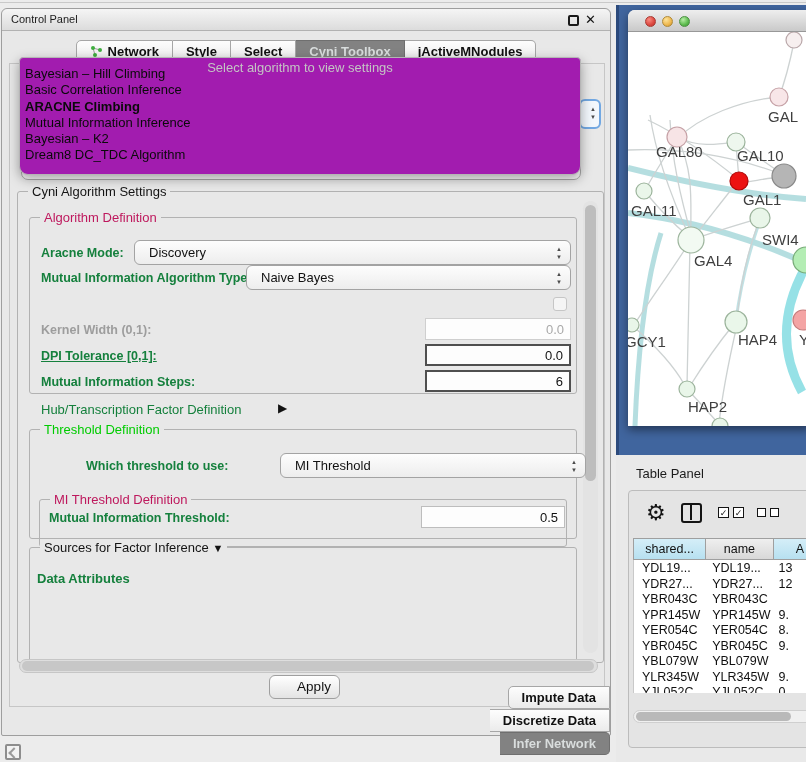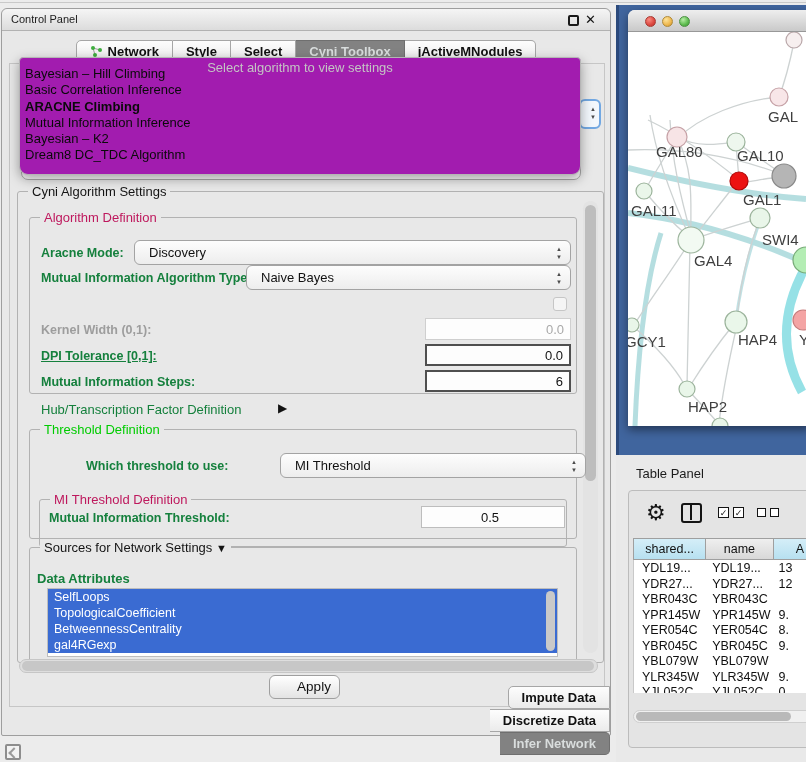--- a/index.html
+++ b/index.html
@@ -285,35 +285,26 @@
       <span class="val">MI Threshold</span>
       <span class="spin">
           <span>▲</span>
           <span>▼</span>
         </span>
     </div>
     <div class="group mithresh-group">
       <span class="group-title blue">MI Threshold Definition</span>
     </div>
     <span class="flabel" style="left:47px;top:502px;">Mutual Information Threshold:</span>
-    <div class="tfield" style="left:419px;top:497px;width:144px;text-align:center;">0.5</div>
+    <div class="tfield" style="left:419px;top:497px;width:144px;">0.5</div>
 
     <div class="group sources-group">
-      <span class="group-title"><span>Sources for Network Settings</span> <span style="font-size:11px;">▼</span></span>
+      <span class="group-title"><span>Sources for Factor Inference</span> <span style="font-size:11px;">▼</span></span>
     </div>
     <span class="flabel" style="left:35px;top:562px;font-size:13px;">Data Attributes</span>
-    <div class="attr-list">
-      <div>
-          <div class="attr-item">SelfLoops</div>
-          <div class="attr-item">TopologicalCoefficient</div>
-          <div class="attr-item">BetweennessCentrality</div>
-          <div class="attr-item">gal4RGexp</div>
-        </div>
-      <div class="attr-scroll"></div>
-    </div>
     <div class="hscroll">
         <div class="thumb"></div>
       </div>
 
     <div class="apply-btn">Apply</div>
 
     <div class="tabbar bottom">
         <div class="tab">
           <span>Impute Data</span>
         </div>

